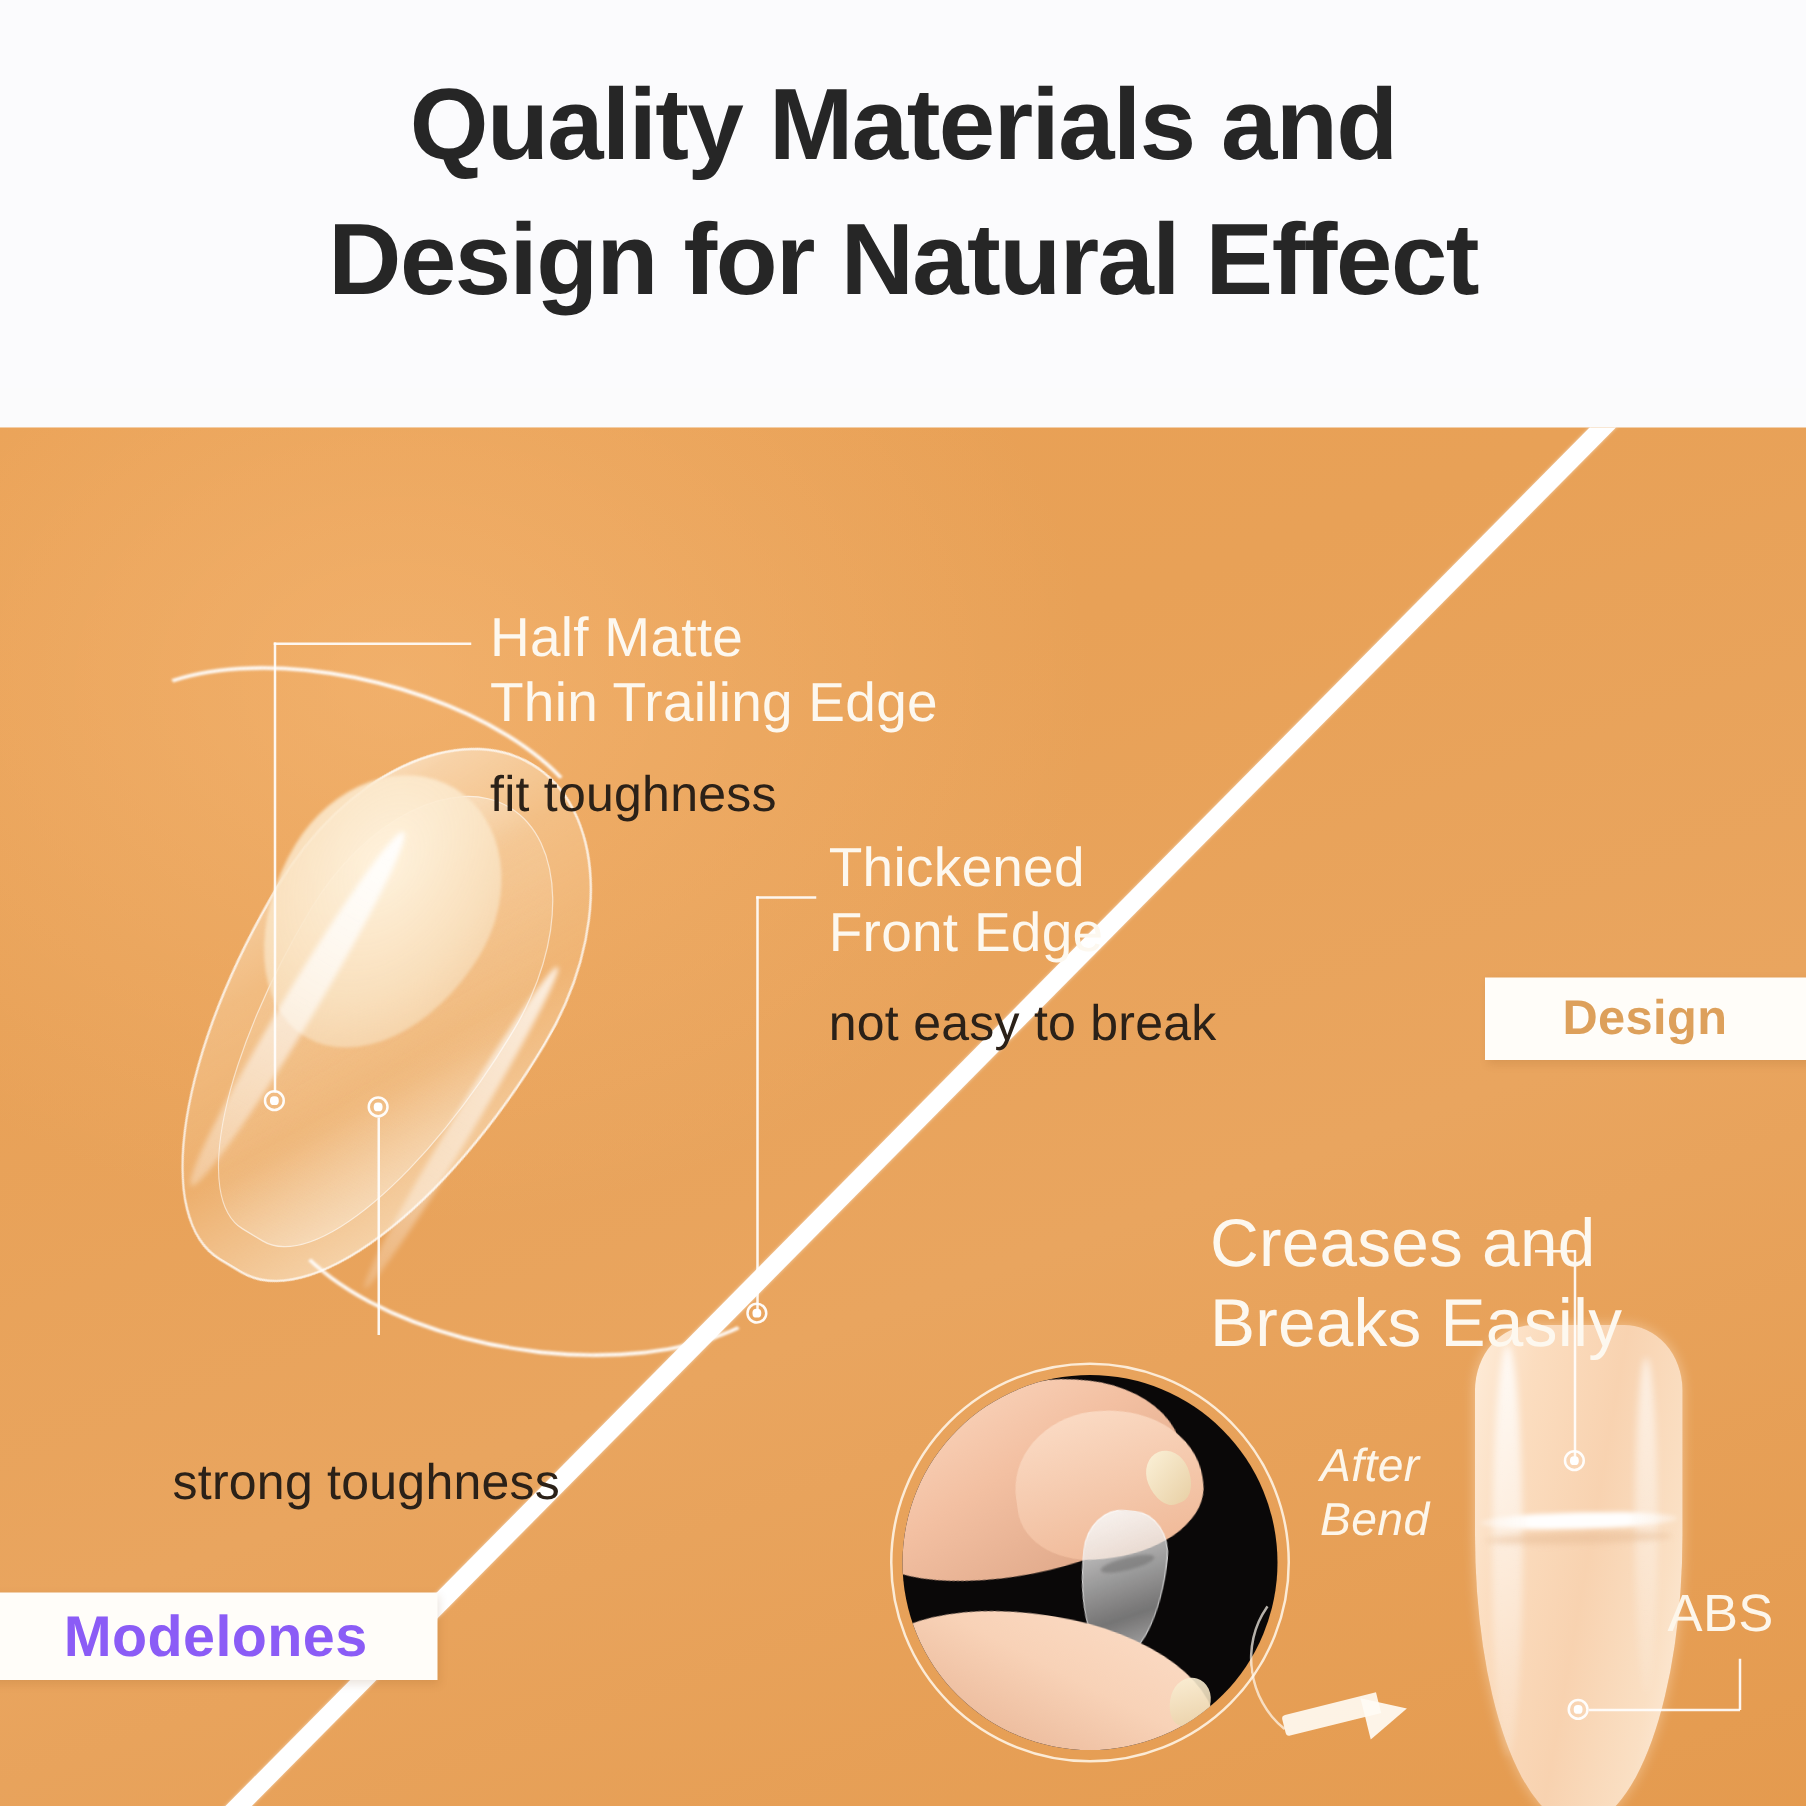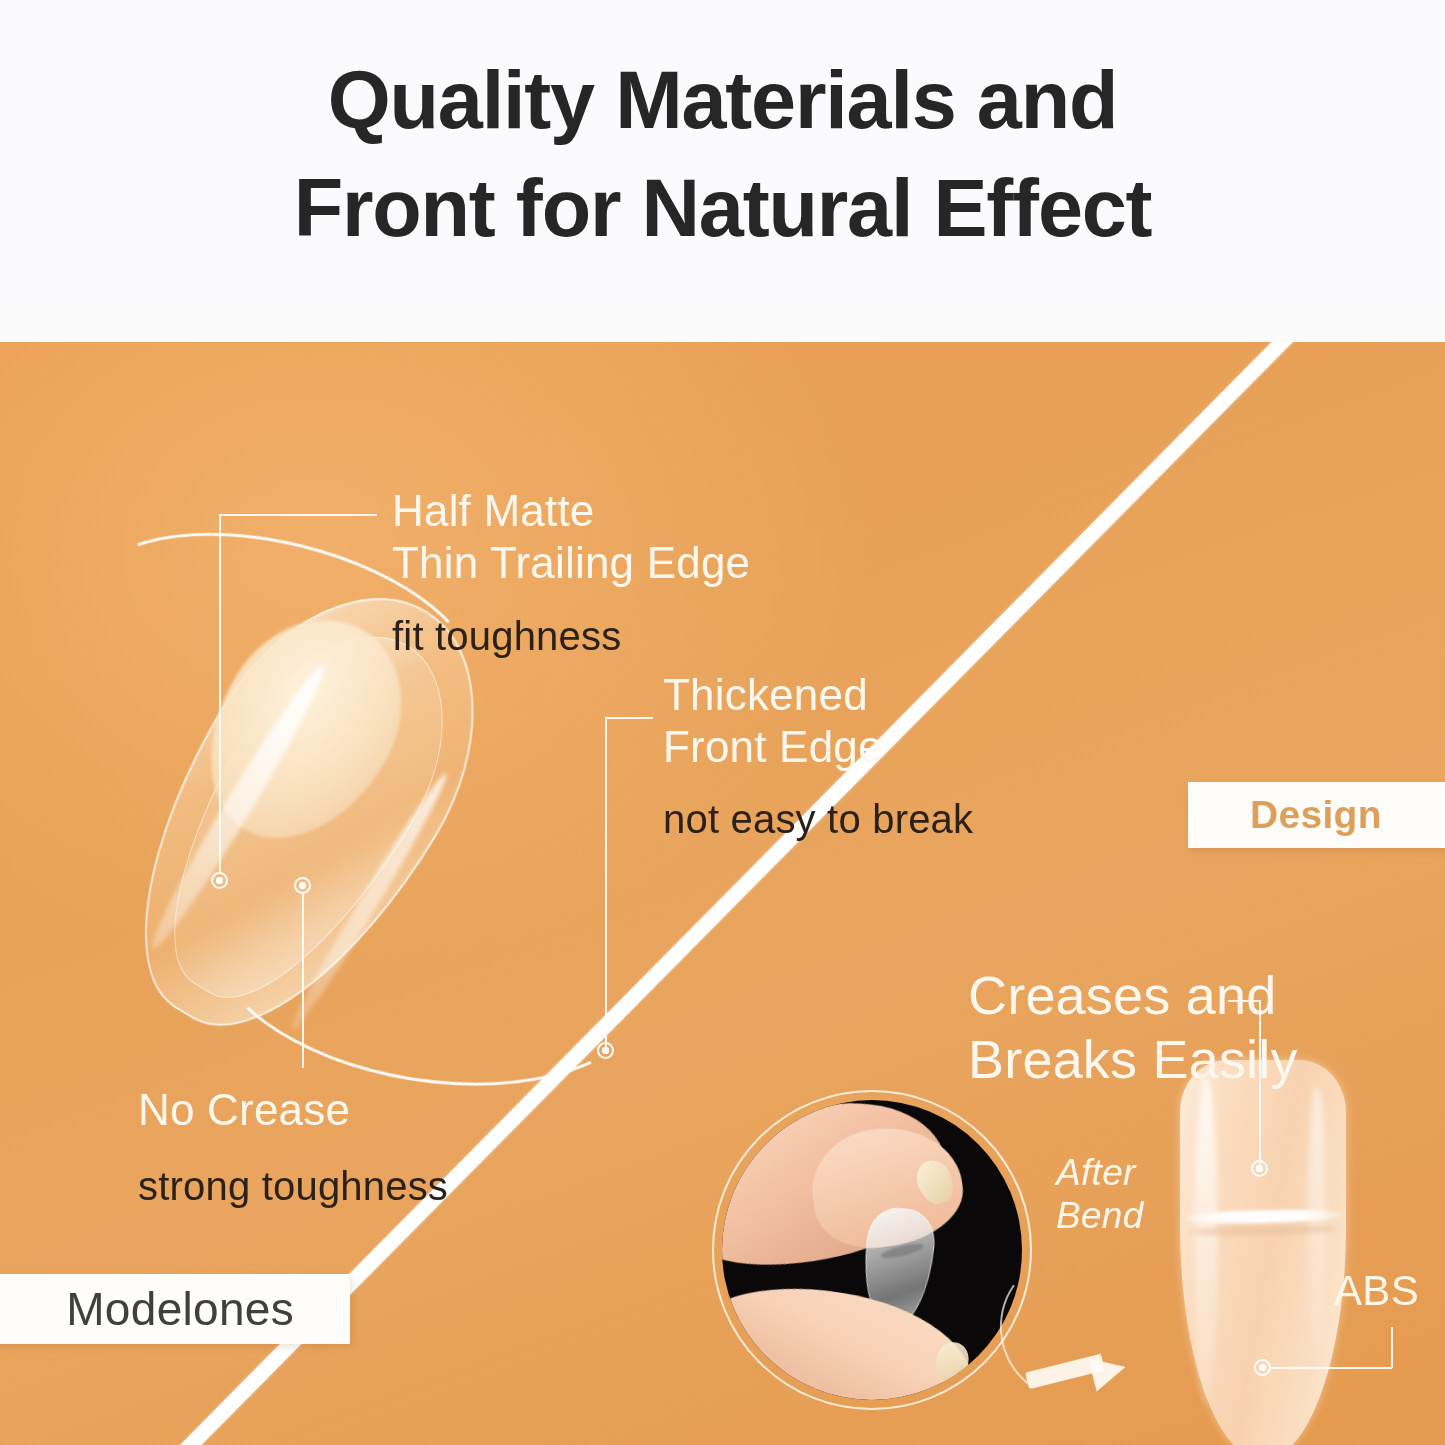--- a/index.html
+++ b/index.html
@@ -178,21 +178,21 @@
     display:flex; align-items:center; justify-content:center;
     box-shadow:2px 3px 7px rgba(120,70,20,.15);
   }
   #badge-modelones {
     left:-28px; top:932px;
     width:378px; height:70px;
     justify-content:flex-end;
     padding-right:56px;
   }
   #badge-modelones span {
-    font-size:46px; font-weight:400; color:#404040; letter-spacing:.3px;
+    font-size:46px; font-weight:700; color:#8b5cf6; letter-spacing:.3px;
   }
   #badge-others {
     left:1188px; top:440px;
     width:285px; height:66px;
     justify-content:flex-start;
     padding-left:62px;
   }
   #badge-others span {
     font-size:39px; font-weight:700; color:#dda05b; letter-spacing:.3px;
   }
@@ -358,21 +358,21 @@
     letter-spacing:.3px;
   }
 </style>
 </head>
 <body>
 
 <div id="page">
 
   <div id="header">
     <div class="title-line">Quality Materials and</div>
-    <div class="title-line">Front for Natural Effect</div>
+    <div class="title-line">Design for Natural Effect</div>
   </div>
 
   <div id="stage">
 
     <div id="diagonal"></div>
 
     <div id="nail-art">
       <div class="glow-arc top"></div>
       <div class="nail-body"></div>
       <div class="nail-inner"></div>
@@ -394,21 +394,20 @@
     <div class="conn-v" style="left:605px; top:375px; height:333px;"></div>
     <div class="dot" style="left:597px; top:700px;"></div>
 
     <div class="callout-white" style="left:663px; top:327px;">Thickened
 Front Edge</div>
     <div class="callout-dark" style="left:663px; top:455px;">not easy to break</div>
 
     <div class="dot" style="left:294px; top:535px;"></div>
     <div class="conn-v" style="left:302px; top:552px; height:174px;"></div>
 
-    <div class="callout-white" style="left:138px; top:742px;">No Crease</div>
     <div class="callout-dark" style="left:138px; top:822px;">strong toughness</div>
 
     <div class="badge" id="badge-modelones">
       <span>Modelones</span>
     </div>
 
     <div class="badge" id="badge-others">
       <span>Design</span>
     </div>
 

